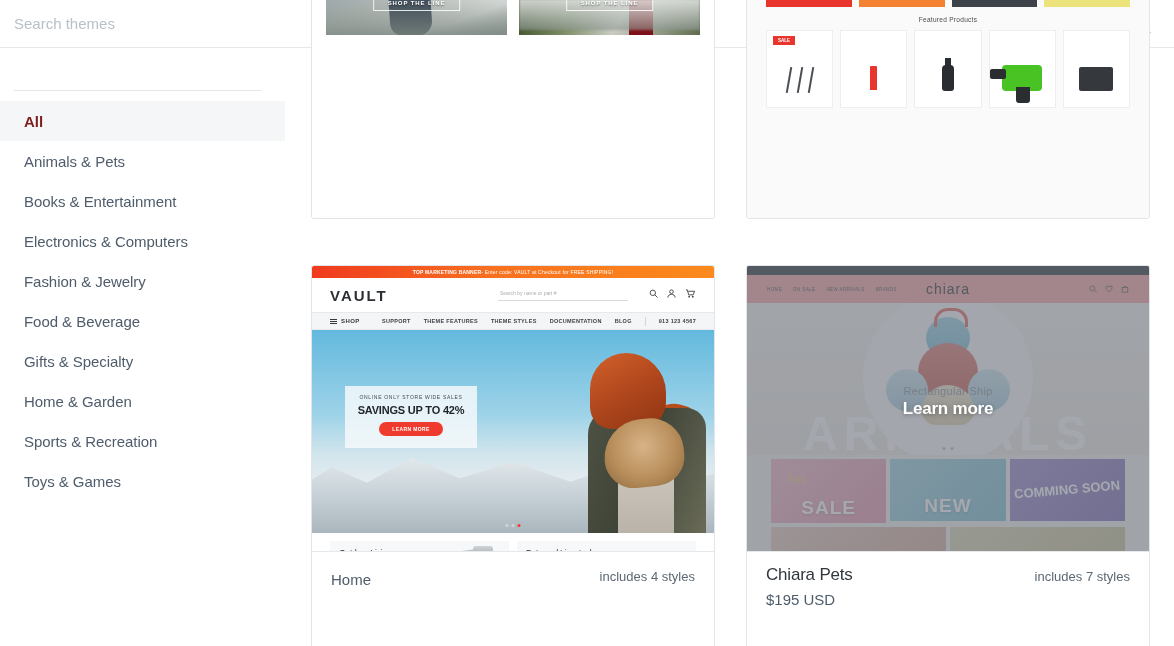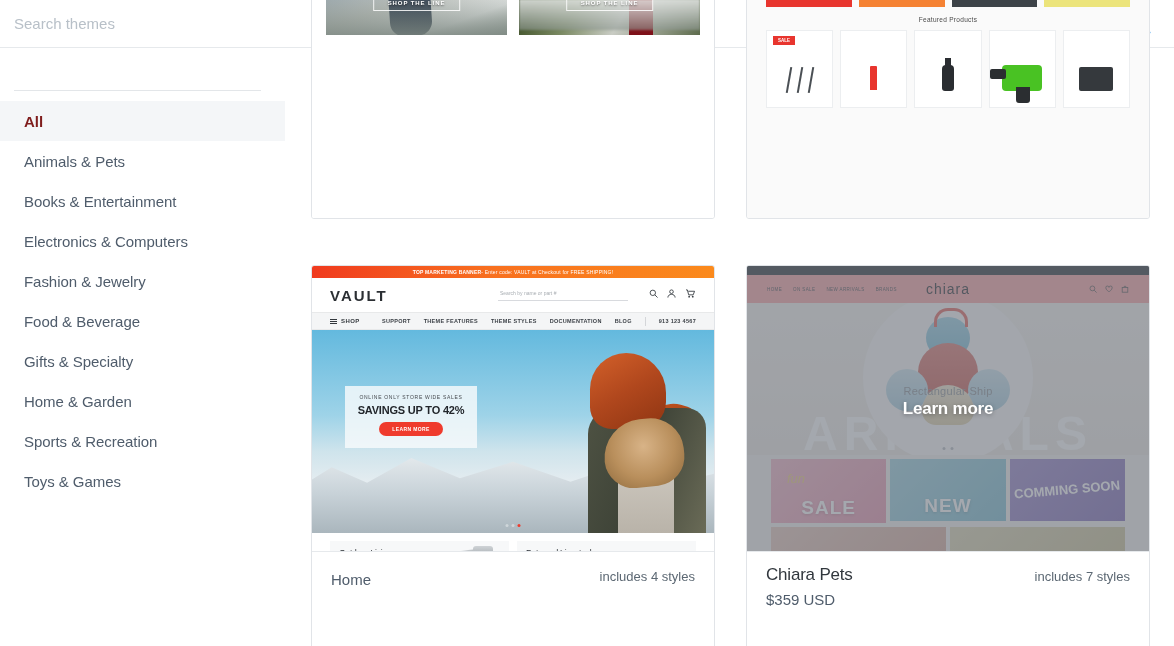--- a/index.html
+++ b/index.html
@@ -597,18 +597,18 @@
         </div>
       </div>
 
       <div class="hover-overlay">
         <span class="learn-more">Learn more</span>
       </div>
     </div>
 
     <div class="card-foot">
       <div class="card-title">Chiara Pets</div>
-      <div class="card-price">$359 USD</div>
+      <div class="card-price">$195 USD</div>
       <div class="card-styles">includes 7 styles</div>
     </div>
   </div>
 
 </div>
 
 </body></html>

